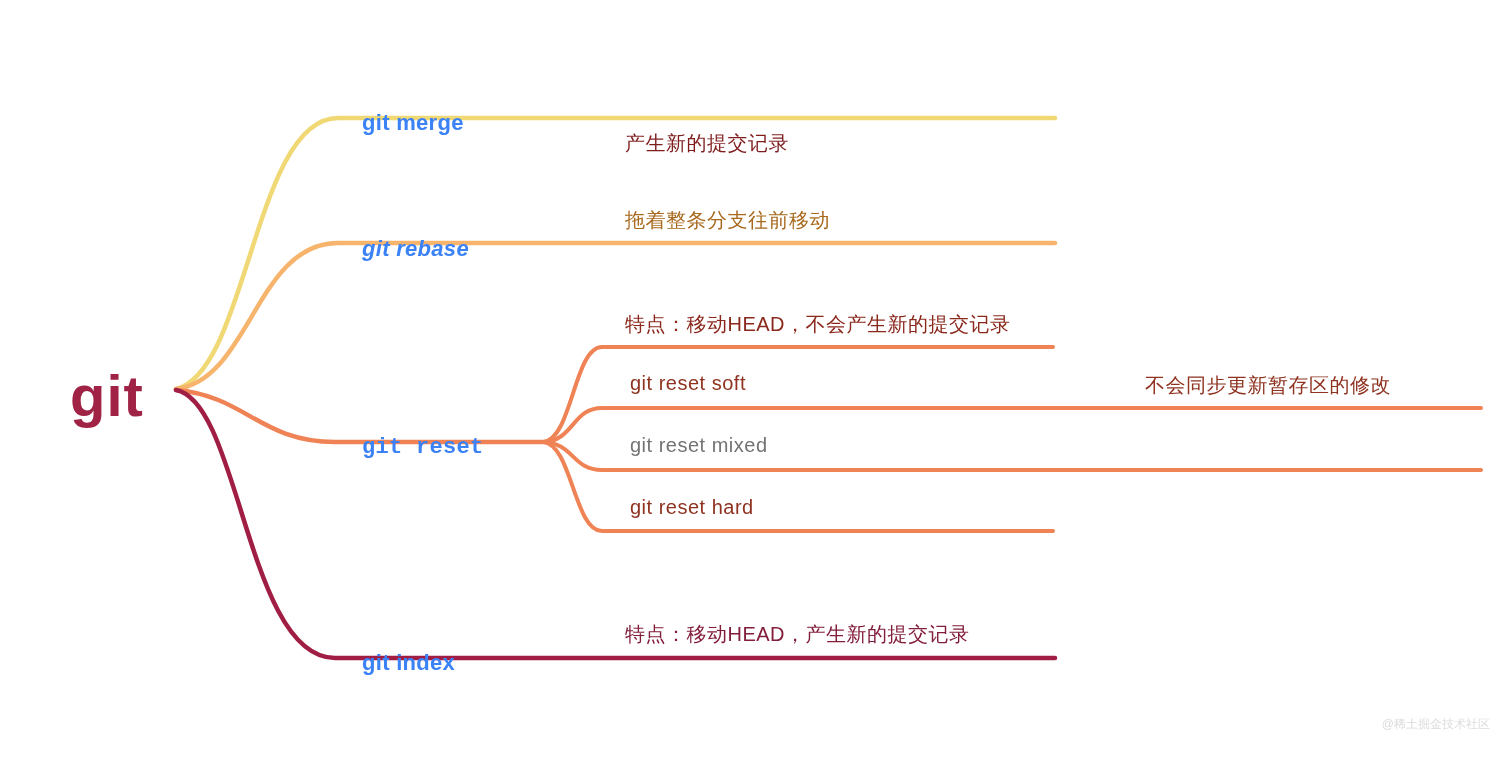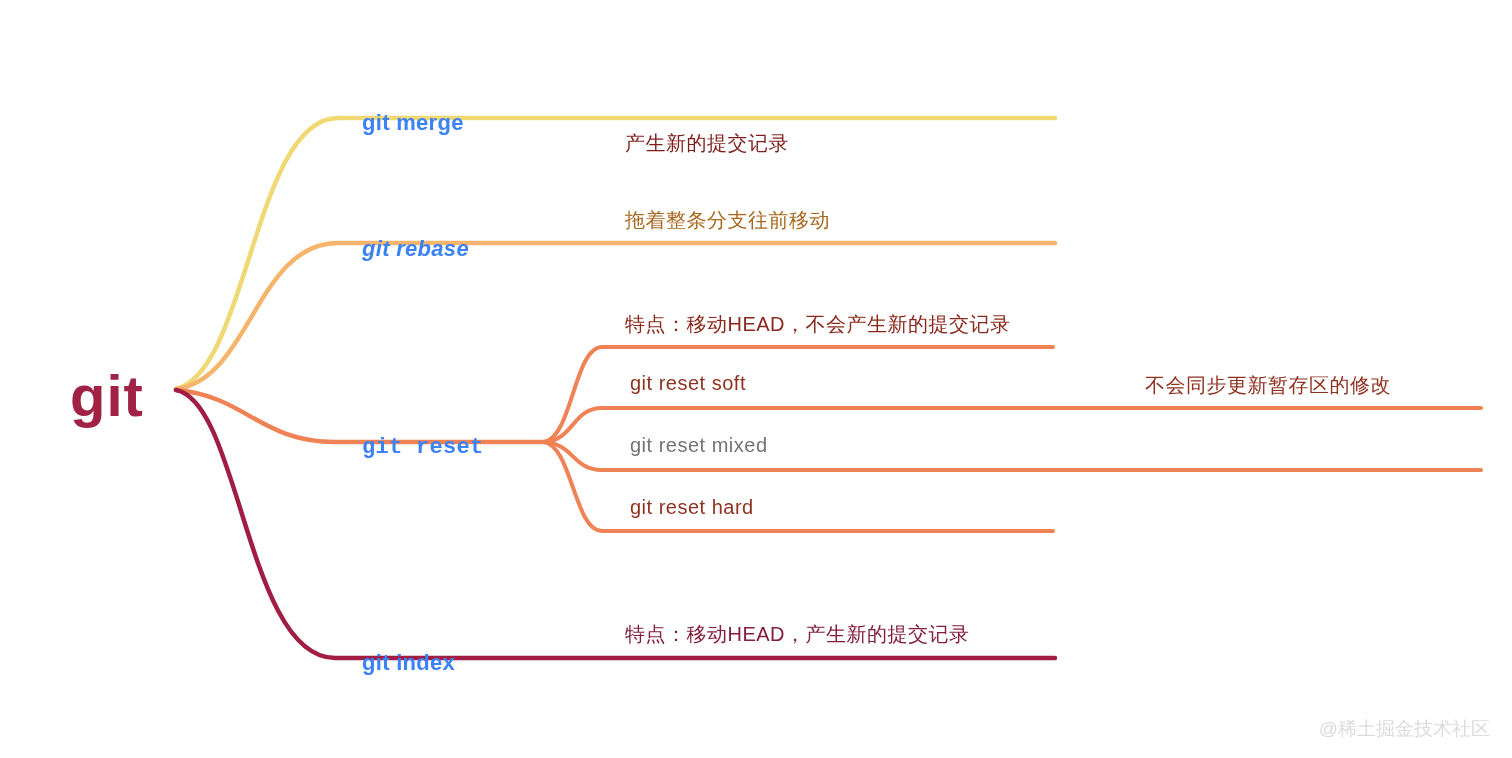--- a/index.html
+++ b/index.html
@@ -14,21 +14,21 @@
     font-size:58px;font-weight:800;letter-spacing:1px;
   }
   .branch-label{
     position:absolute;font-size:22px;font-weight:700;color:#3b82f6;
     letter-spacing:0.3px;white-space:nowrap;margin-top:44px;
   }
   .note,.child-label{
     position:absolute;font-size:20px;white-space:nowrap;letter-spacing:0.5px;
   }
   .watermark{
-    position:absolute;right:22px;top:716px;font-size:19px;white-space:nowrap;
+    position:absolute;right:22px;top:716px;font-size:12px;white-space:nowrap;
   }
 </style>
 </head>
 <body>
 
 <div class="canvas">
 
   <svg class="lines" width="1512" height="758" viewBox="0 0 1512 758" fill="none" stroke-linecap="round" stroke-linejoin="round">
     <path stroke-width="4.5" d="M 176 389 C 248 372 254 118 338 118 L 1055 118" stroke="#f0d875"></path>
     <path stroke-width="4.5" d="M 176 389 C 250 380 256 243 338 243 L 1055 243" stroke="#f6b46c"></path>

